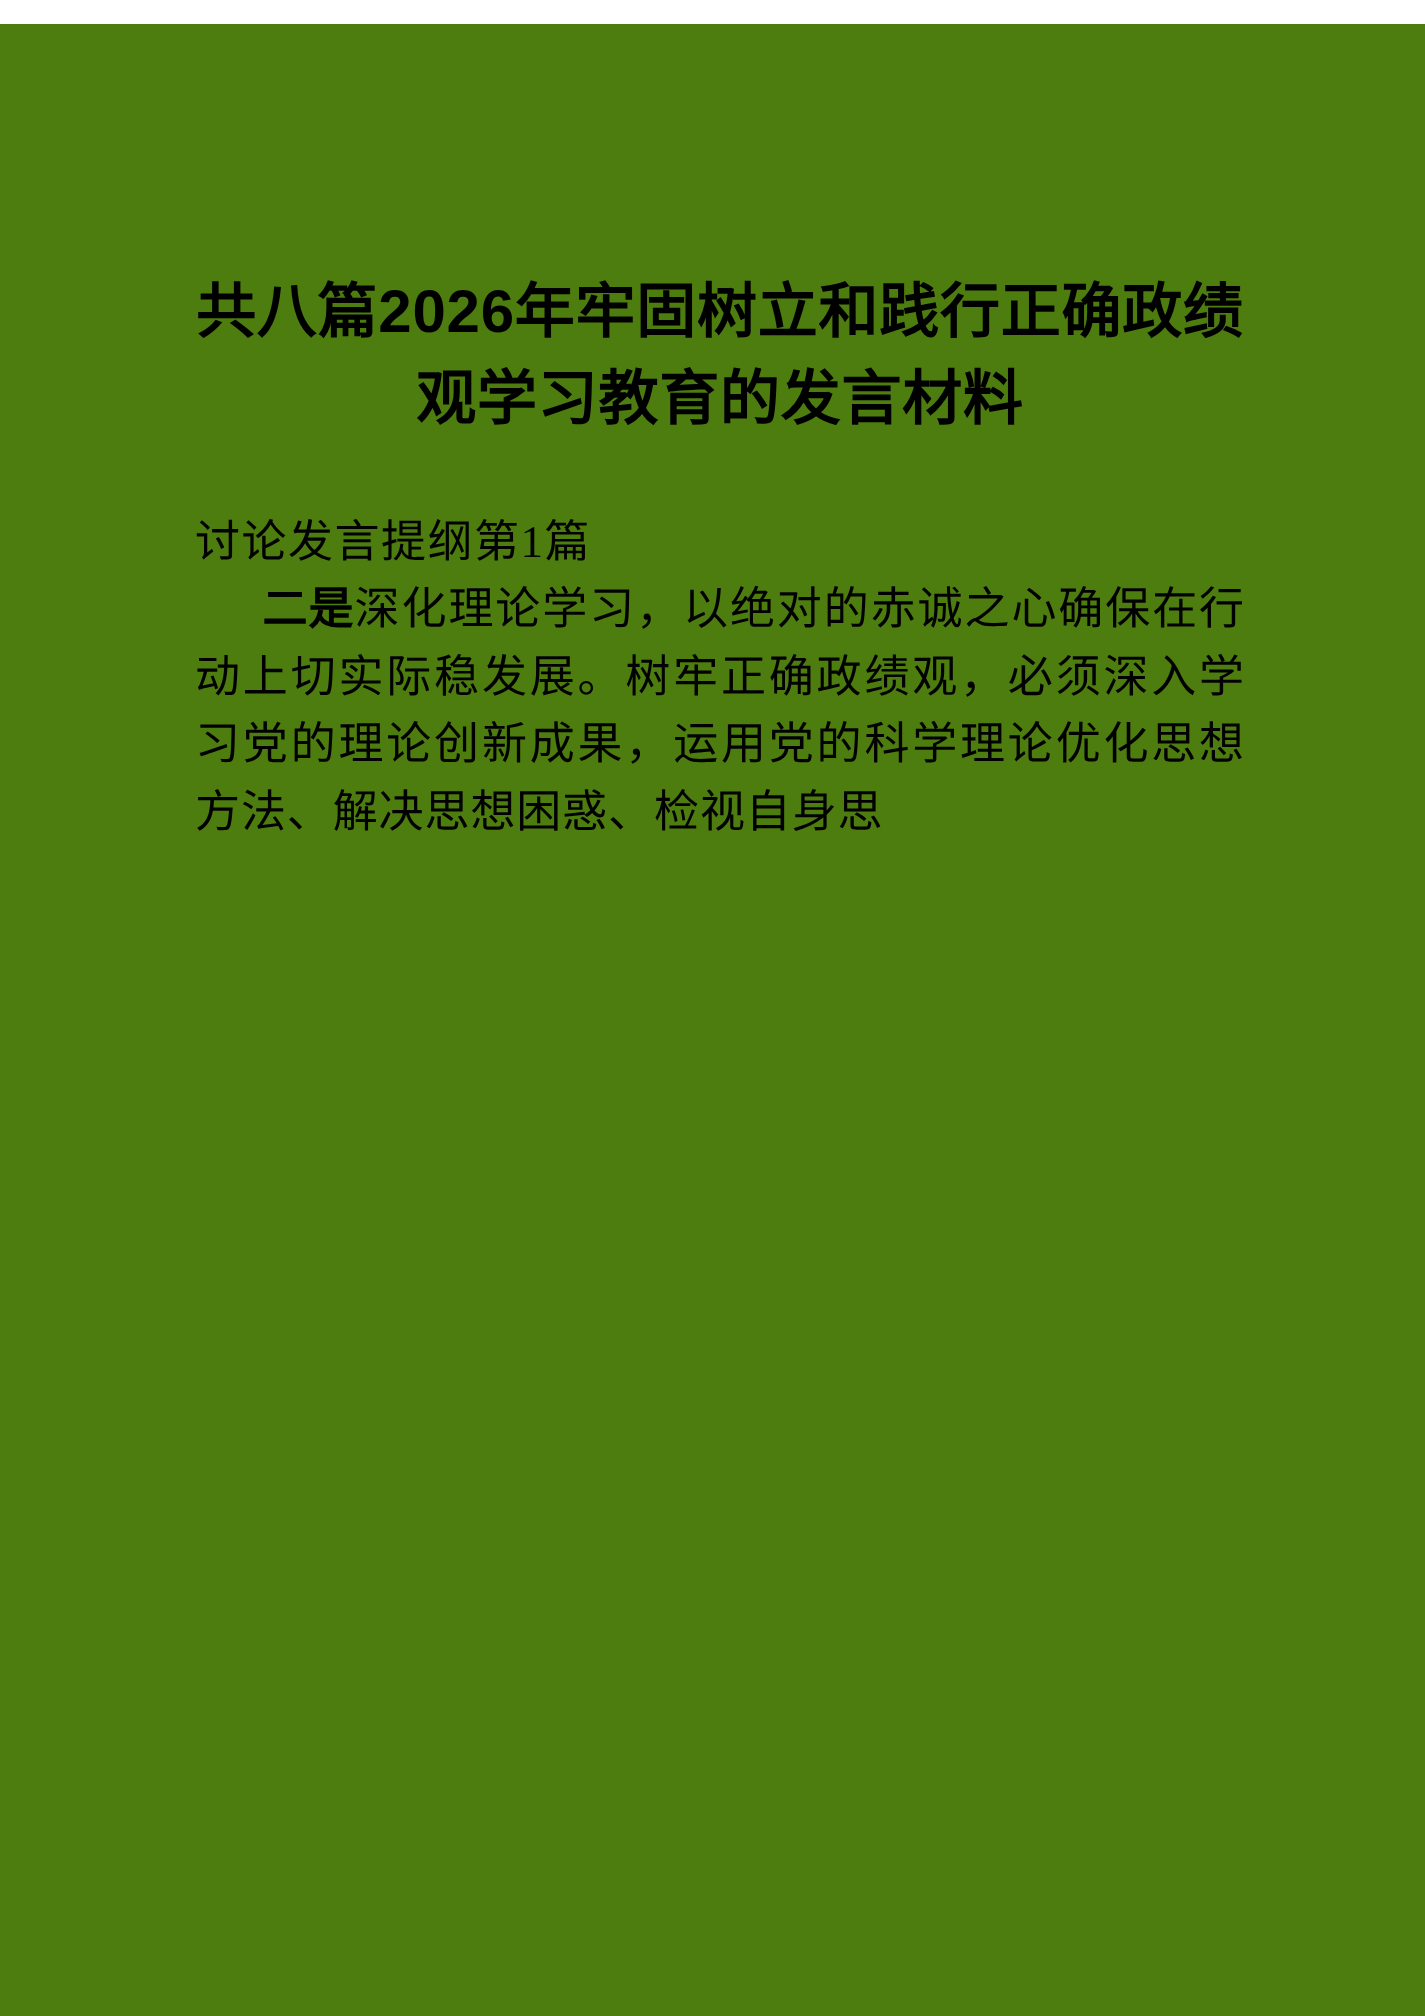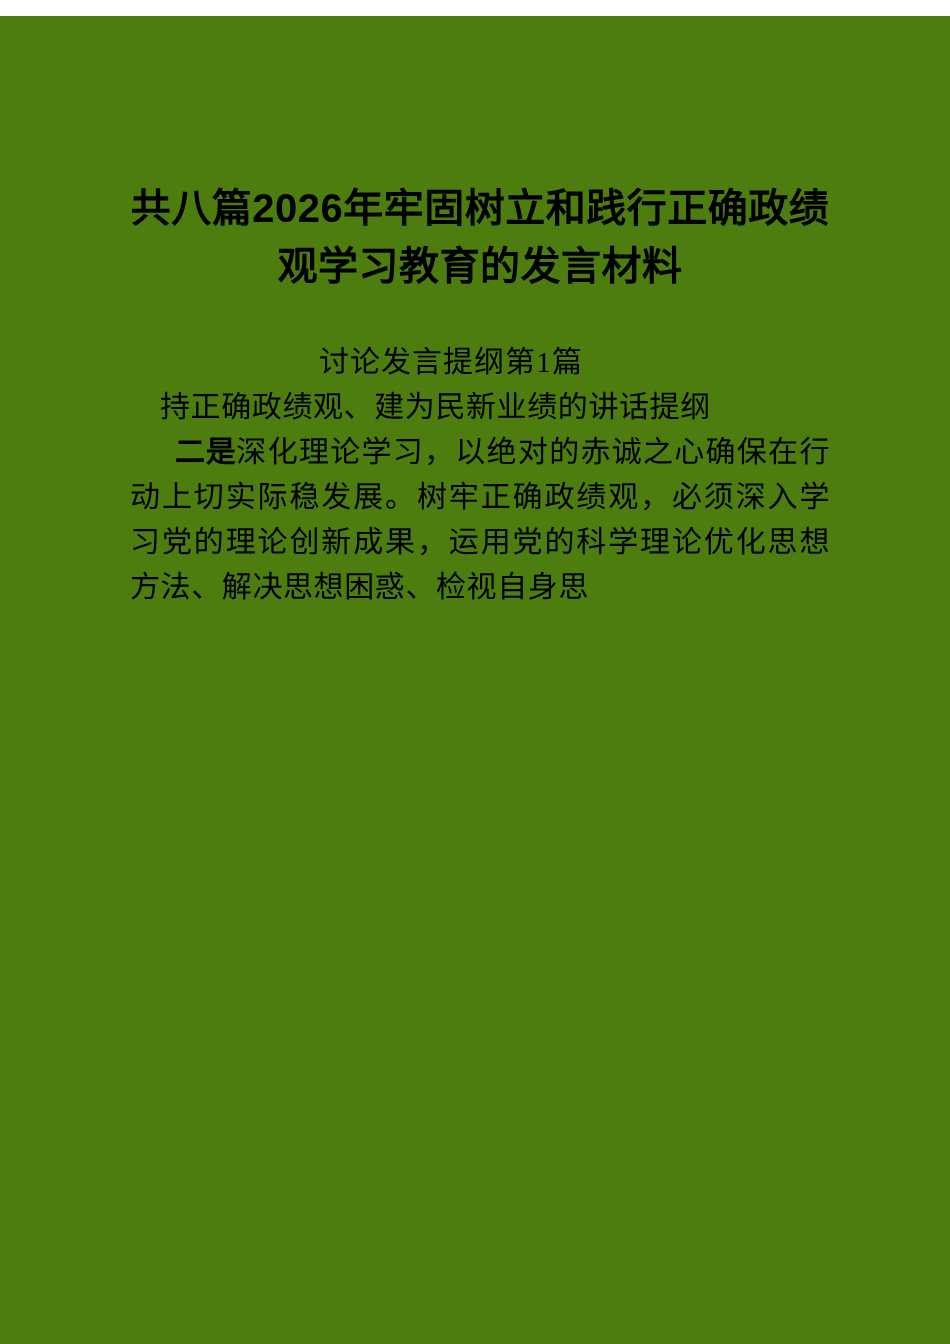--- a/index.html
+++ b/index.html
@@ -38,21 +38,21 @@
     margin: 0;
     width: 700px;
   }
 
   
   .doc-subtitle {
     font-family: "Liberation Serif", "DejaVu Serif", serif;
     font-size: 30px;
     line-height: 45px;
     color: #000000;
-    text-align: center;
+    text-align: left;
     margin: 0;
     padding-top: 44px;
     padding-right: 58px;
     letter-spacing: 1px;
   }
 
   
   .para {
     font-family: "Liberation Serif", "DejaVu Serif", serif;
     font-size: 30px;
@@ -82,21 +82,20 @@
 </head>
 <body>
 
 <div class="page">
   <div class="doc-body">
 
     <h1 class="doc-title">共八篇2026年牢固树立和践行正确政绩观学习教育的发言材料</h1>
 
     <p class="doc-subtitle">讨论发言提纲第1篇</p>
 
-    <p class="para indent-1">持正确政绩观、建为民新业绩的讲话提纲</p>
 
 
 
     <p class="para indent-2">
       <span class="lead">二是</span><span>深化理论学习，以绝对的赤诚之心确保在行动上切实际稳发展。树牢正确政绩观，必须深入学习党的理论创新成果，运用党的科学理论优化思想方法、解决思想困惑、检视自身思</span>
     </p>
 
   </div>
 </div>
 

